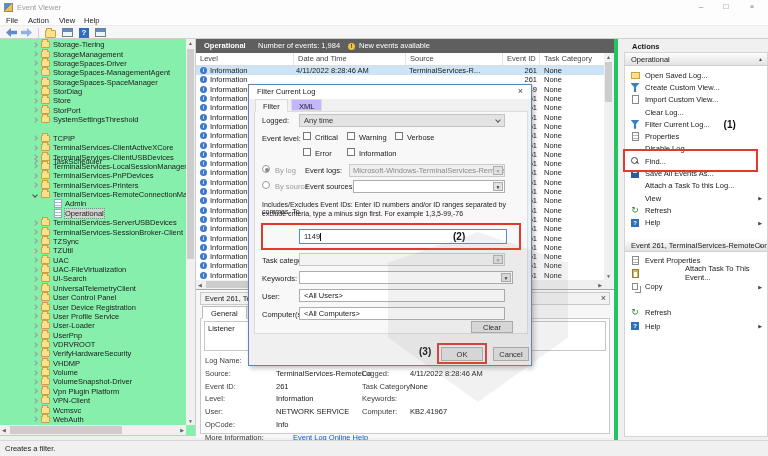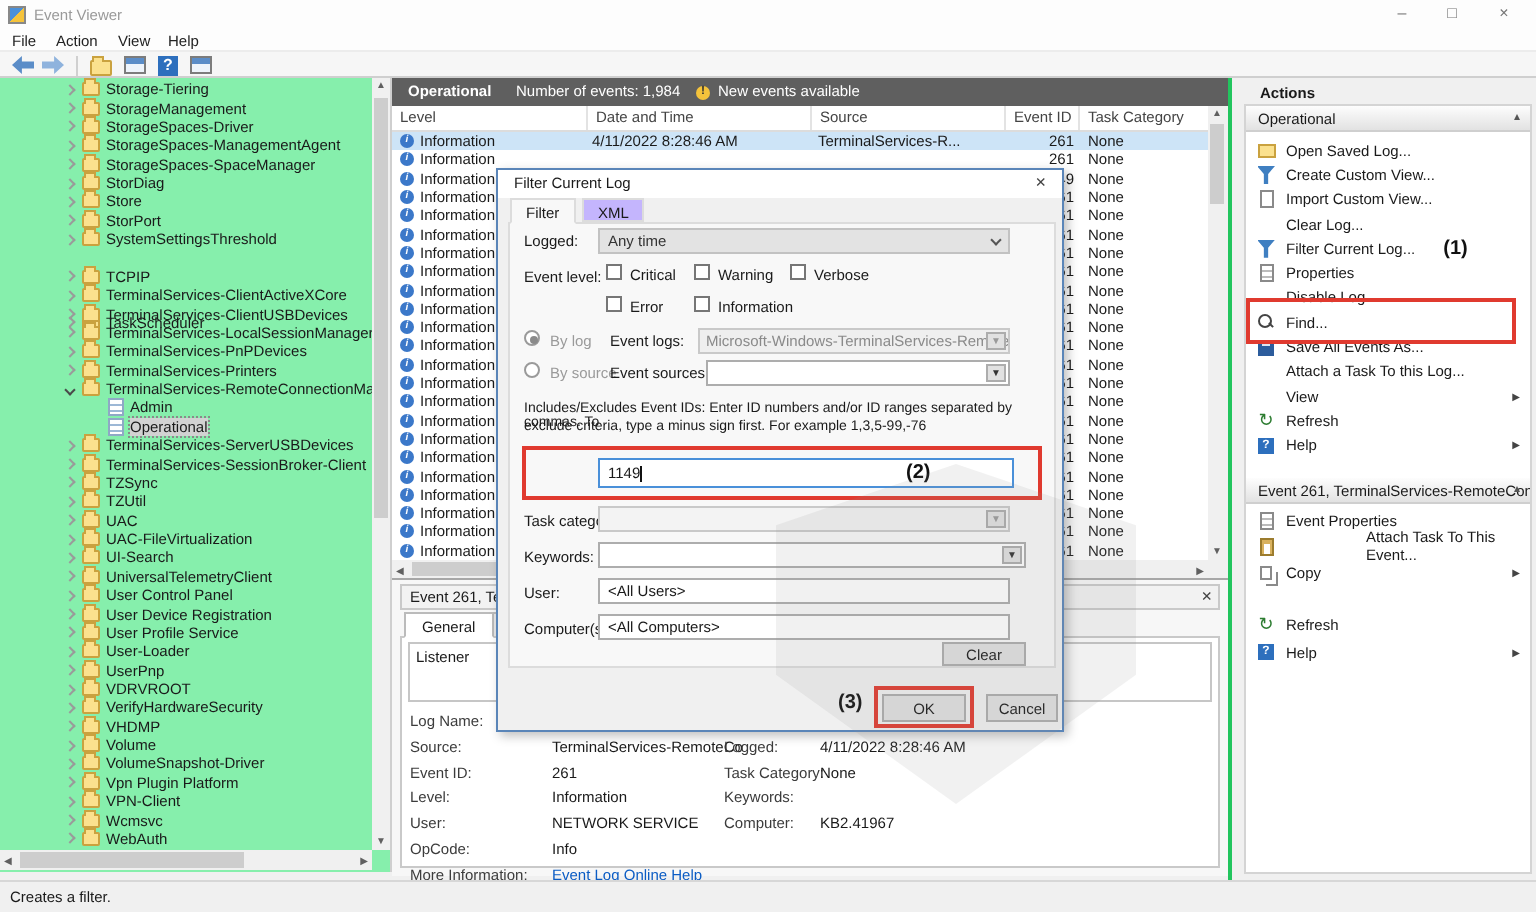--- a/index.html
+++ b/index.html
@@ -72,21 +72,21 @@
   #det-body { position:absolute; left:4px; top:28px; right:4px; height:116px; border:1px solid #c9c9c9; background:#fff; }
   #det-desc { position:absolute; left:3px; top:2px; right:3px; height:30px; border:1px solid #c6c6c6; background:#fff; padding:2px 3px; }
   .df-row { position:absolute; left:3px; width:400px; height:12.8px; }
   .df-l1 { position:absolute; left:1px; color:#3c3c3c; }
   .df-v1 { position:absolute; left:72px; }
   .df-l2 { position:absolute; left:158px; color:#3c3c3c; }
   .df-v2 { position:absolute; left:206px; }
   a.det-link { color:#0b5cc4; text-decoration:underline; }
 
   
-  #actions { left:614px; top:39px; width:154px; height:401px; background:#f0f0f0; border-left:2px solid #22c55e; }
+  #actions { left:614px; top:39px; width:154px; height:401px; background:#f0f0f0; border-left:4px solid #22c55e; }
   #actions-title { position:absolute; left:14px; top:3px; font-weight:bold; }
   #actions-card { position:absolute; left:6px; top:13px; width:144px; height:385px; background:#fff; border:1px solid #d4d4d4; }
   .act-sec-hdr { position:absolute; left:0; width:142px; height:13px; background:linear-gradient(#fdfdfd,#e2e2e2); border-bottom:1px solid #cfcfcf; line-height:13px; padding-left:6px; color:#1a1a1a; white-space:nowrap; overflow:hidden; }
   .act-sec-arrow { position:absolute; right:5px; top:0; color:#555; font-size:6px; }
   .act-item { position:absolute; left:0; width:142px; height:12.3px; display:flex; align-items:center; }
   .act-ic { width:10px; margin-left:5px; margin-right:5px; flex:none; display:flex; justify-content:center; }
   .act-sub { position:absolute; right:5px; color:#444; font-size:5px; }
   .funnel { width:9px; height:9px; background:#3f7fc1; clip-path:polygon(0 0,100% 0,62% 45%,62% 100%,38% 100%,38% 45%); }
   .page-ic { width:7px; height:9px; background:#fff; border:1px solid #8a8a8a; background-image:repeating-linear-gradient(180deg,#fff 0 2px,#bbb 2px 3px); }
   .find-ic { width:8px; height:8px; position:relative; }
@@ -624,21 +624,21 @@
           <span class="df-l2">Computer:</span>
           <span class="df-v2">KB2.41967</span>
         </div>
         <div class="df-row" style="top: 101px;">
           <span class="df-l1">OpCode:</span>
           <span class="df-v1">Info</span>
         </div>
       </div>
     <div class="df-row" style="top:114px;">
       <span class="df-l1">More Information:</span>
-      <a class="det-link" style="position:absolute; left:72px;text-decoration:underline;">Event Log Online Help</a>
+      <a class="det-link" style="position:absolute; left:89px;text-decoration:underline;">Event Log Online Help</a>
     </div>
   </div>
 </div>
 
 <div id="actions" class="abs">
   <div id="actions-title">Actions</div>
   <div id="actions-card">
       <div class="act-sec-hdr" style="top: 0px;">Operational<span class="act-sec-arrow">▴</span></div>
       <div class="act-item" style="top: 16px;">
         <span class="act-ic">

